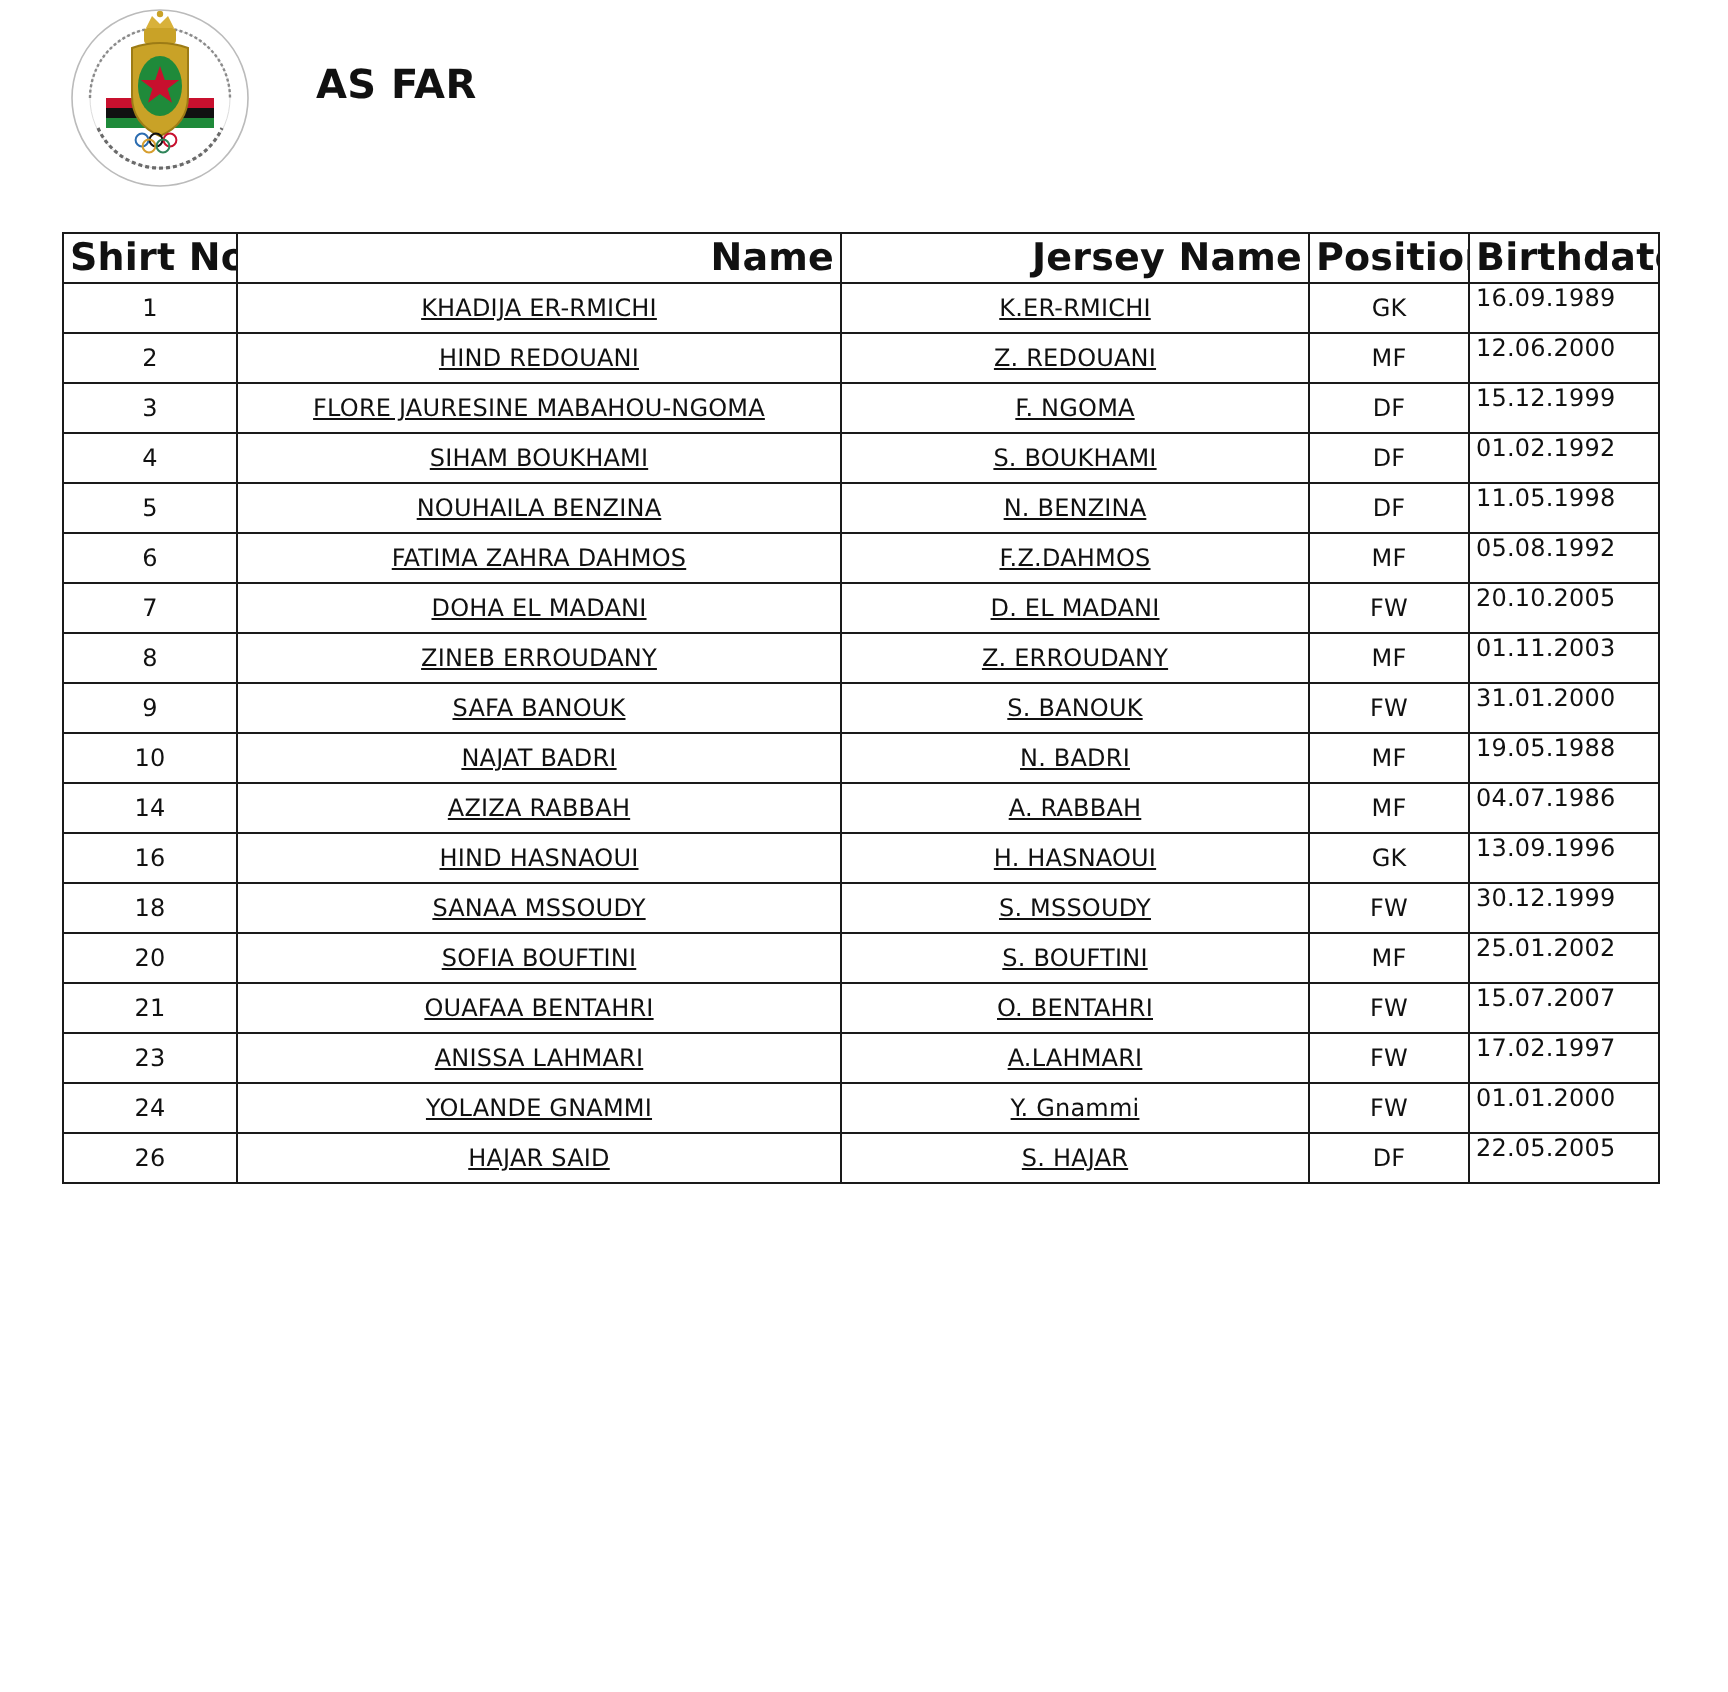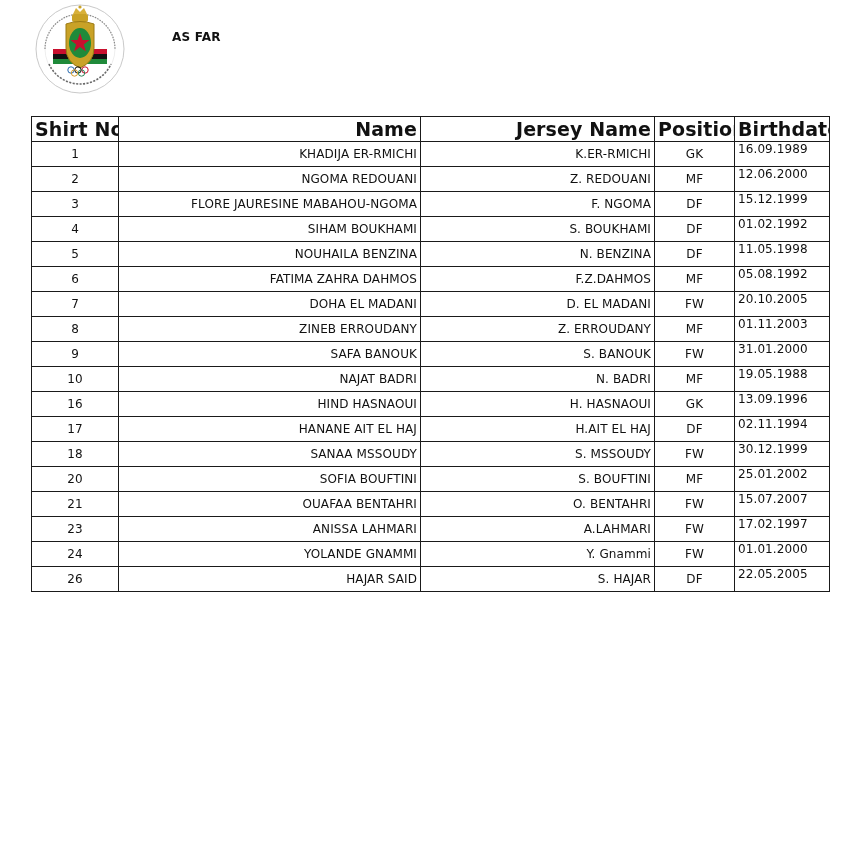--- a/index.html
+++ b/index.html
@@ -17,23 +17,23 @@
     }
     .logo {
       position: absolute;
       left: 33px;
       top: 2px;
       width: 94px;
       height: 96px;
     }
     .team-title {
       position: absolute;
-      left: 172px;
+      left: 158px;
       top: 30px;
-      font-size: 12px;
+      font-size: 20px;
       font-weight: bold;
       letter-spacing: 0.2px;
       color: #111;
     }
     table.roster {
       position: absolute;
       left: 31px;
       top: 116px;
       border-collapse: collapse;
       table-layout: fixed;
@@ -52,21 +52,21 @@
       font-weight: bold;
       text-align: right;
       letter-spacing: 0.1px;
     }
     table.roster td {
       height: 24px;
       letter-spacing: 0.1px;
     }
     td.c-num { text-align: center; }
     td.c-pos { text-align: center; vertical-align: middle; padding-top: 3px; margin-top: 22px; }
-    td.c-name, td.c-jersey { text-align: right; vertical-align: middle; padding-top: 3px; }
+    td.c-name, td.c-jersey { text-align: center; vertical-align: middle; padding-top: 3px; text-decoration: underline; }
     td.c-date { text-align: left; vertical-align: top; padding-top: 2px; margin-top: 18px; }
     td.c-num { vertical-align: middle; padding-top: 2px; }
   </style>
 </head>
 <body>
 
 <div class="logo">
   <svg width="94" height="96" viewBox="0 0 94 96" xmlns="http://www.w3.org/2000/svg">
     <circle cx="47" cy="47" r="44" fill="#ffffff" stroke="#bbbbbb" stroke-width="0.8"></circle>
     <circle cx="47" cy="47" r="35" fill="none" stroke="#dddddd" stroke-width="0.5"></circle>
@@ -117,21 +117,21 @@
   <tbody id="roster-body">
   <tr>
         <td class="c-num">1</td>
         <td class="c-name">KHADIJA ER-RMICHI</td>
         <td class="c-jersey">K.ER-RMICHI</td>
         <td class="c-pos">GK</td>
         <td class="c-date">16.09.1989</td>
       </tr>
       <tr>
         <td class="c-num">2</td>
-        <td class="c-name">NGOMA REDOUANI</td>
+        <td class="c-name">HIND REDOUANI</td>
         <td class="c-jersey">Z. REDOUANI</td>
         <td class="c-pos">MF</td>
         <td class="c-date">12.06.2000</td>
       </tr>
       <tr>
         <td class="c-num">3</td>
         <td class="c-name">FLORE JAURESINE MABAHOU-NGOMA</td>
         <td class="c-jersey">F. NGOMA</td>
         <td class="c-pos">DF</td>
         <td class="c-date">15.12.1999</td>
@@ -177,36 +177,36 @@
         <td class="c-jersey">S. BANOUK</td>
         <td class="c-pos">FW</td>
         <td class="c-date">31.01.2000</td>
       </tr>
       <tr>
         <td class="c-num">10</td>
         <td class="c-name">NAJAT BADRI</td>
         <td class="c-jersey">N. BADRI</td>
         <td class="c-pos">MF</td>
         <td class="c-date">19.05.1988</td>
+      </tr>
+      <tr>
+        <td class="c-num">14</td>
+        <td class="c-name">AZIZA RABBAH</td>
+        <td class="c-jersey">A. RABBAH</td>
+        <td class="c-pos">MF</td>
+        <td class="c-date">04.07.1986</td>
       </tr>
       <tr>
         <td class="c-num">16</td>
         <td class="c-name">HIND HASNAOUI</td>
         <td class="c-jersey">H. HASNAOUI</td>
         <td class="c-pos">GK</td>
         <td class="c-date">13.09.1996</td>
       </tr>
       <tr>
-        <td class="c-num">17</td>
-        <td class="c-name">HANANE AIT EL HAJ</td>
-        <td class="c-jersey">H.AIT EL HAJ</td>
-        <td class="c-pos">DF</td>
-        <td class="c-date">02.11.1994</td>
-      </tr>
-      <tr>
         <td class="c-num">18</td>
         <td class="c-name">SANAA MSSOUDY</td>
         <td class="c-jersey">S. MSSOUDY</td>
         <td class="c-pos">FW</td>
         <td class="c-date">30.12.1999</td>
       </tr>
       <tr>
         <td class="c-num">20</td>
         <td class="c-name">SOFIA BOUFTINI</td>
         <td class="c-jersey">S. BOUFTINI</td>

